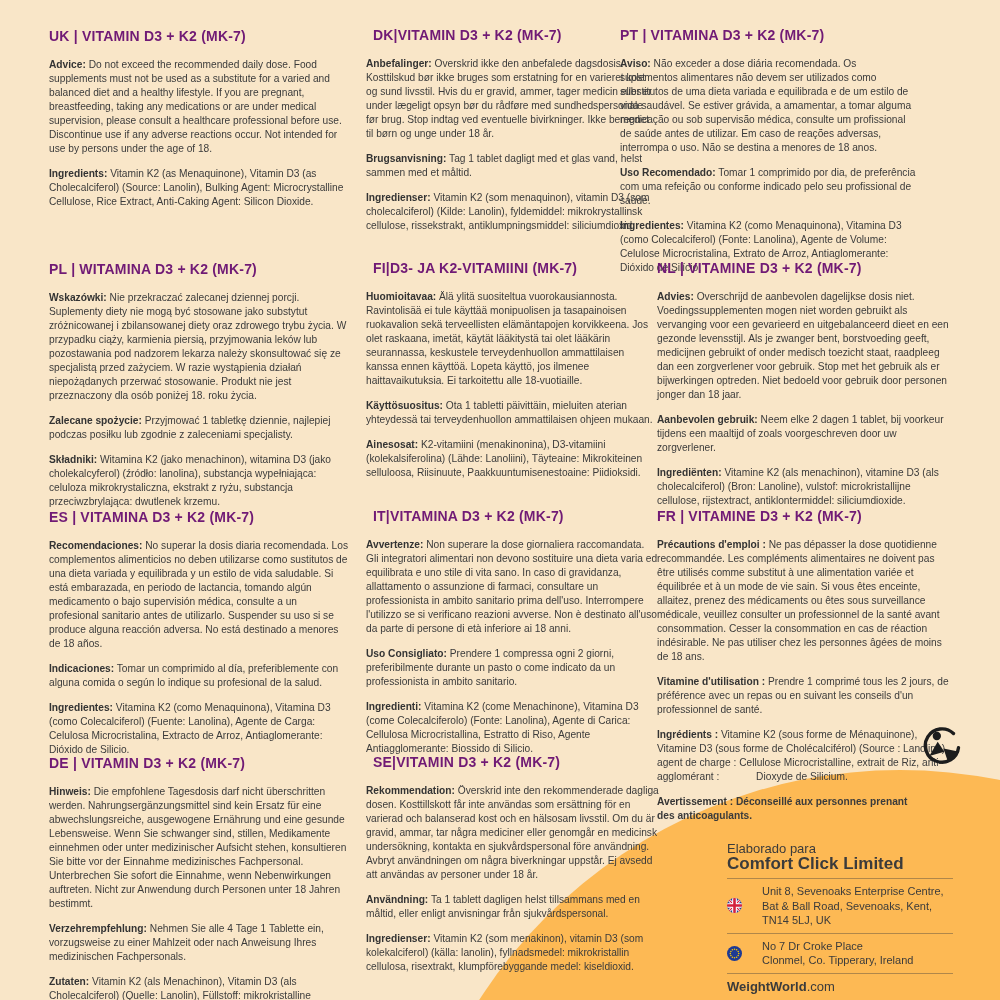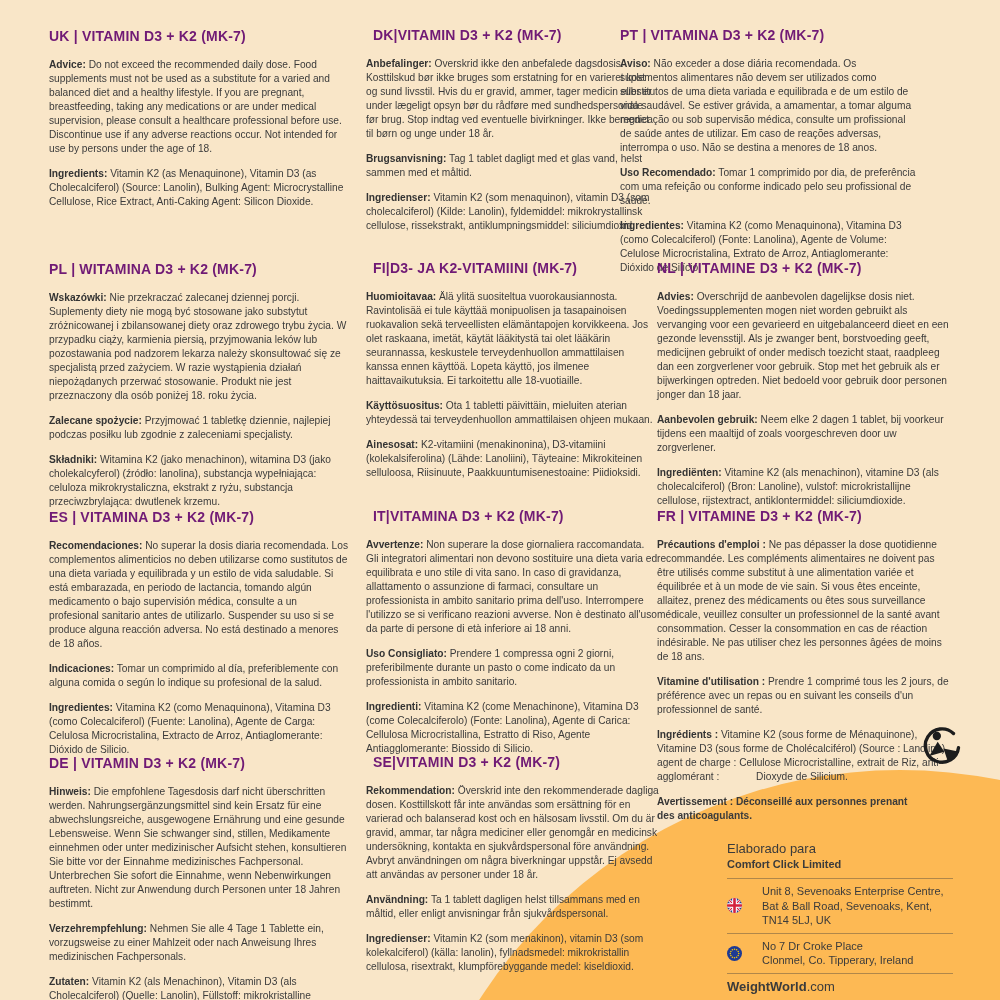--- a/index.html
+++ b/index.html
@@ -30,21 +30,21 @@
   .s-es{left:49px;top:509px;width:300px;}
   .s-it{left:366px;top:508px;width:292px;}
   .s-fr{left:657px;top:508px;width:296px;}
   .s-de{left:49px;top:755px;width:302px;}
   .s-se{left:366px;top:754px;width:296px;}
   
   .triman{position:absolute;left:921px;top:726px;width:40px;height:40px;z-index:3;}
   
   .footer{position:absolute;left:727px;top:841px;width:226px;z-index:3;color:#3b3b3b;}
   .footer .pre{font-size:13px;line-height:15px;margin:0;}
-  .footer .company{font-size:11px;line-height:16px;font-weight:bold;margin:0 0 6px 0;}
+  .footer .company{font-size:17px;line-height:16px;font-weight:bold;margin:0 0 6px 0;}
   .footer .rule{border:none;border-top:1px solid rgba(59,59,59,.4);margin:5px 0;}
   .addr-row{display:flex;align-items:center;gap:20px;}
   .addr{font-size:11px;line-height:14.5px;}
   .flag{width:15px;height:15px;flex:0 0 15px;display:block;}
   .brand{font-size:13px;line-height:16px;margin-top:4px;}
   .brand b{font-weight:bold;}
 </style>
 </head>
 <body>
 

